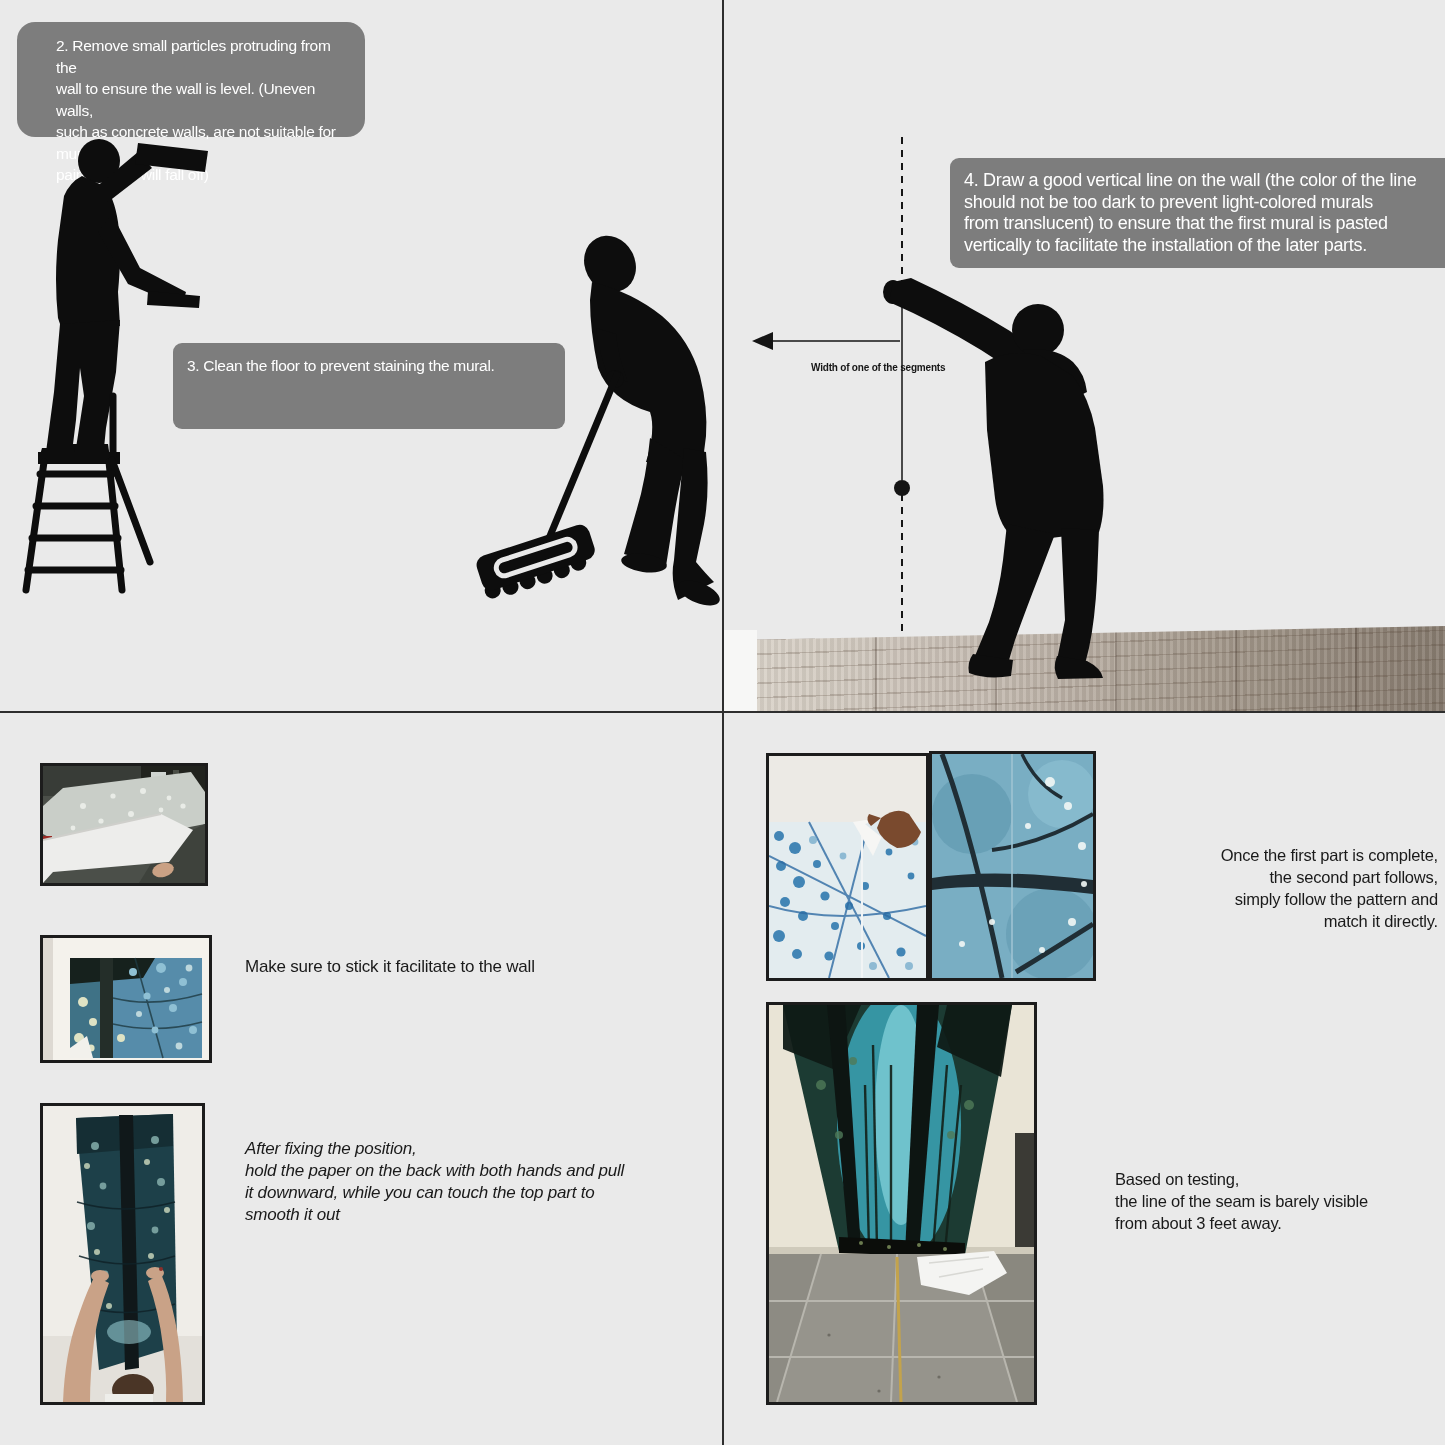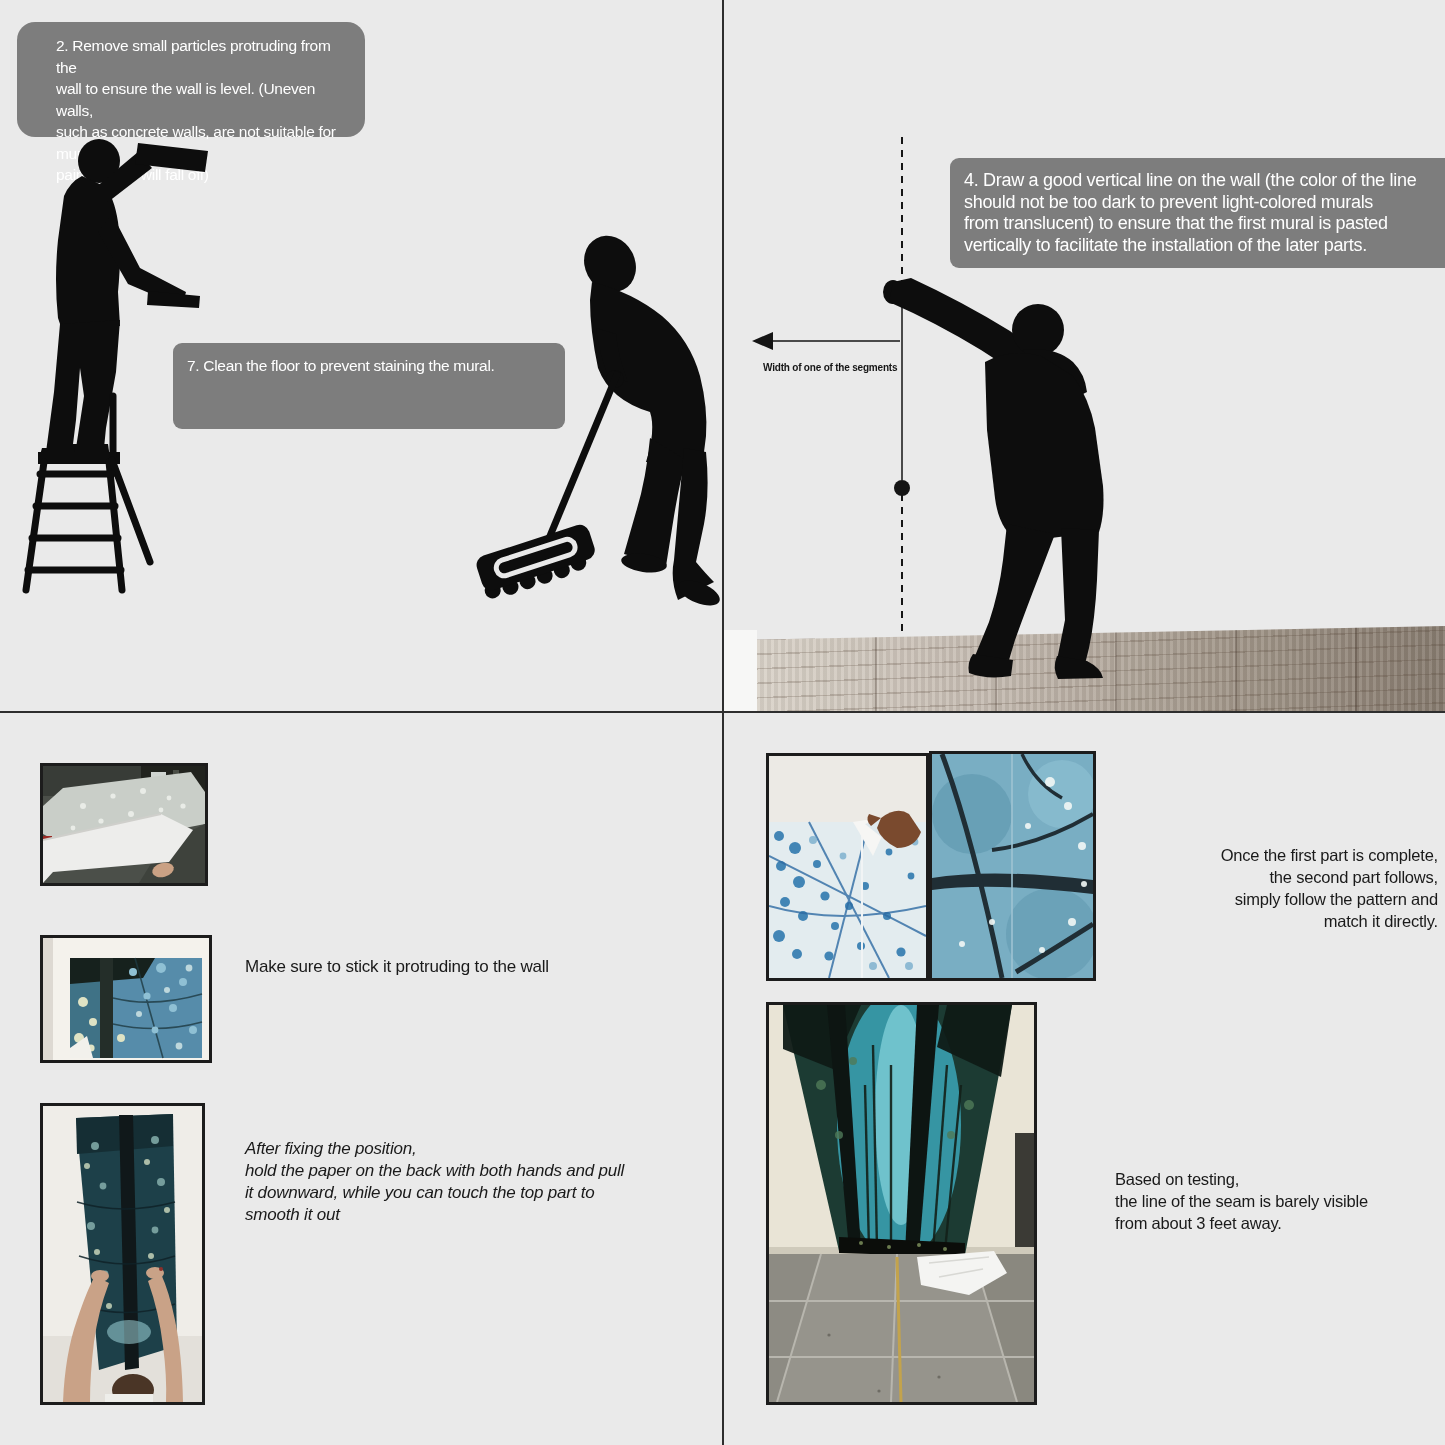--- a/index.html
+++ b/index.html
@@ -6,21 +6,21 @@
   body{width:1445px;height:1445px;background:#eaeaea;font-family:"Liberation Sans","DejaVu Sans",sans-serif;}
   #canvas{position:absolute;left:0;top:0;width:1445px;height:1445px;background:#eaeaea;overflow:hidden;}
   .abs{position:absolute;}
   .divider-v{left:722px;top:0;width:2px;height:1445px;background:#2e2e2e;}
   .divider-h{left:0;top:711px;width:1445px;height:2px;background:#2e2e2e;}
   .callout{background:#7d7d7d;border-radius:9px;color:#fff;white-space:pre-line;
            font-size:15.5px;line-height:21.5px;letter-spacing:-0.3px;box-sizing:border-box;}
   .cap{color:#1a1a1a;white-space:pre-line;font-size:17px;line-height:22px;letter-spacing:-0.2px;}
   .photo{box-sizing:border-box;border:3px solid #1c1c1c;background:#ddd;}
   .photo svg{display:block;}
-  .widthlabel{font-size:10px;font-weight:bold;color:#161616;letter-spacing:-0.2px;}
+  .widthlabel{font-size:10px;font-weight:bold;color:#161616;letter-spacing:-0.2px;margin-left:48px;}
   .floor-wood{left:757px;top:626px;width:688px;height:85px;
      clip-path:polygon(0 16%,100% 0,100% 100%,0 100%);
      background:
        repeating-linear-gradient(90deg, rgba(60,45,35,0) 0 118px, rgba(60,45,35,0.30) 118px 120px),
        repeating-linear-gradient(178deg, rgba(0,0,0,0) 0 13px, rgba(80,62,48,0.22) 13px 14.5px),
        repeating-linear-gradient(90deg, rgba(255,255,255,0.09) 0 3px, rgba(0,0,0,0.05) 3px 7px),
        linear-gradient(90deg,#d9d2c8 0%,#c4bab0 35%,#a59a8d 65%,#877b6f 100%);}
   .wall-edge{left:724px;top:630px;width:33px;height:81px;background:#f7f7f6;}
 </style>
 </head>
@@ -29,21 +29,21 @@
 <div id="canvas">
 
   <div class="abs divider-v"></div>
   <div class="abs divider-h"></div>
 
   <div class="abs callout" style="left:17px;top:22px;width:348px;height:115px;padding:13px 12px 12px 39px;border-radius:18px;">2. Remove small particles protruding from the
 wall to ensure the wall is level. (Uneven walls,
 such as concrete walls, are not suitable for mural
 painting and will fall off)</div>
 
-  <div class="abs callout" style="left:173px;top:343px;width:392px;height:86px;padding:12px 12px 12px 14px;">7. Clean the floor to prevent staining the mural.</div>
+  <div class="abs callout" style="left:173px;top:343px;width:392px;height:86px;padding:12px 12px 12px 14px;">3. Clean the floor to prevent staining the mural.</div>
 
   <svg class="abs" style="left:0;top:0;" width="722" height="711" viewBox="0 0 722 711">
 
     <g fill="#0d0d0d">
       <ellipse cx="99" cy="161" rx="21" ry="22"></ellipse>
       <path d="M82,176 Q70,182 64,196 L58,240 Q54,280 58,318 L62,330 L120,326 L118,292 Q122,250 118,222 Q114,196 104,186 Z"></path>
       <path d="M95,188 L138,152 L152,168 L108,202 Z"></path>
       <path d="M138,143 L208,151 L205,172 L135,164 Z"></path>
       <path d="M112,214 L140,268 L186,292 L182,307 L128,284 L98,232 Z"></path>
       <path d="M148,291 L200,296 L199,308 L147,305 Z"></path>
@@ -180,21 +180,21 @@
         </g>
       <g fill="#c9e0e2" opacity="0.9">
           <circle cx="124" cy="52" r="3"></circle>
           <circle cx="146" cy="30" r="3.4"></circle>
           <circle cx="96" cy="76" r="3"></circle>
           <circle cx="136" cy="108" r="3.4"></circle>
         </g>
       <polygon points="27,110 44,98 50,120 27,120" fill="#f2f1ec"></polygon>
     </svg>
   </div>
-  <div class="abs cap" style="left:245px;top:956px;width:460px;">Make sure to stick it protruding to the wall</div>
+  <div class="abs cap" style="left:245px;top:956px;width:460px;">Make sure to stick it facilitate to the wall</div>
 
   <div class="abs photo" style="left:40px;top:1103px;width:165px;height:302px;">
     <svg width="159" height="296" viewBox="0 0 159 296">
       <rect width="159" height="296" fill="#efede8"></rect>
       <rect x="0" y="230" width="159" height="66" fill="#e3e0da"></rect>
       <polygon points="33,12 130,8 134,240 56,264" fill="#1d4049"></polygon>
       <polygon points="33,12 130,8 130,40 34,48" fill="#152e34"></polygon>
       <polygon points="76,9 90,9 96,262 82,264" fill="#10181a"></polygon>
       <g fill="#7fa8a6" opacity="0.9">
           <circle cx="52" cy="40" r="4"></circle>

